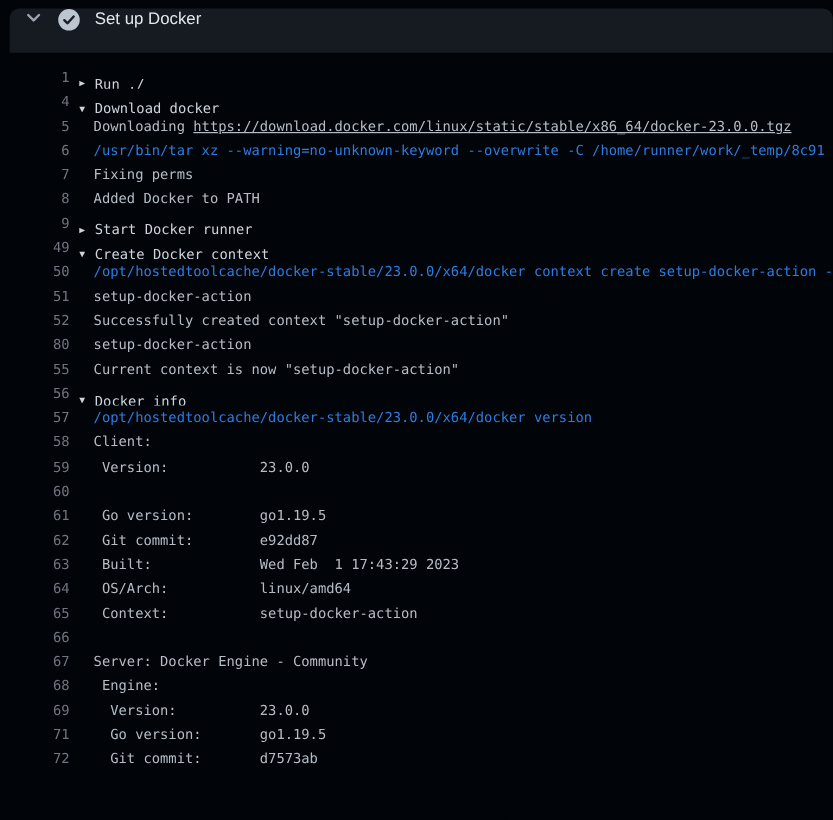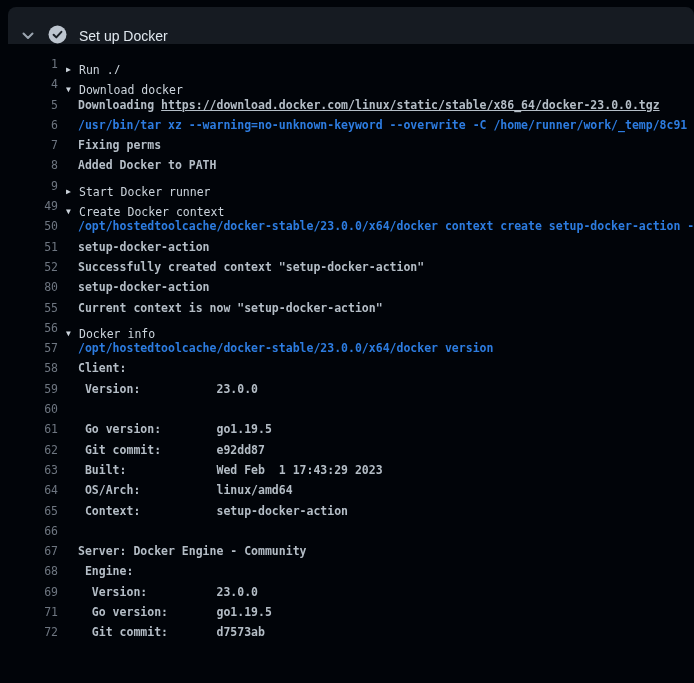--- a/index.html
+++ b/index.html
@@ -10,21 +10,21 @@
     overflow: hidden;
     font-family: "DejaVu Sans Mono", "Liberation Mono", monospace;
   }
   .header {
     position: absolute;
     left: 8px; top: 7px; right: 0;
     height: 37px;
     background: #161b22;
     border-radius: 8px 8px 0 0;
     display: flex;
-    align-items: flex-end;
+    align-items: flex-start;
     padding-left: 12px;
     cursor: pointer;
   }
   .header .chevron { flex: 0 0 auto; margin-right: 12px; display: block; }
   .header .check  { flex: 0 0 auto; margin-right: 12px; display: block; }
   .header .title {
     font-family: "Liberation Sans", "DejaVu Sans", sans-serif;
     font-size: 14px;
     font-weight: 500;
     color: #e1e8ef;
@@ -45,21 +45,21 @@
     overflow: hidden;
   }
   .num {
     flex: 0 0 58px;
     width: 58px;
     text-align: right;
     color: #6e7681;
     cursor: pointer;
   }
   .content { white-space: pre; color: #b4bdc6; }
-  .content.indent { padding-left: 20px; font-weight: bold; }
+  .content.indent { padding-left: 20px; }
   .content.group { padding-left: 8px; color: #ccd4dc; cursor: pointer; margin-top: 12px; }
   .arrow {
     display: inline-block;
     width: 13px;
     font-size: 8px;
     color: #ccd4dc;
     vertical-align: middle;
   }
   .cmd  { color: #2d7ce0; margin-top: 36px; }
   .link { color: #b4bdc6; text-decoration: underline; cursor: pointer; }

